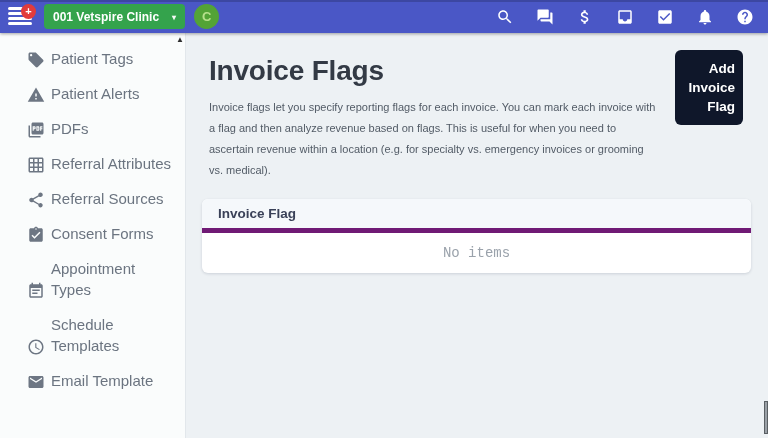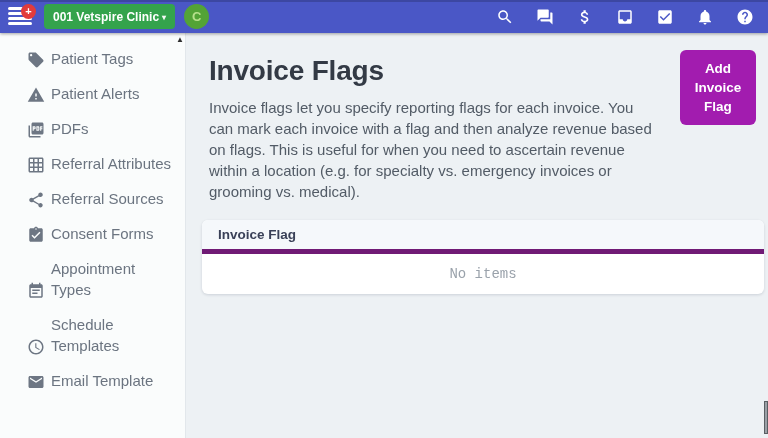--- a/index.html
+++ b/index.html
@@ -24,21 +24,21 @@
   .logo .b3 { top:11px; width:24px; }
   .logo .b4 { top:16px; width:24px; }
   .logo .dot {
     position:absolute; right:-1px; top:-2px; width:15px; height:15px;
     background:#e23b3b; border-radius:50%;
     color:#fff; font-size:11px; font-weight:bold; line-height:14px; text-align:center;
   }
   .clinic-btn {
     height:25px; background:#34a34c; border:none; border-radius:4px;
     color:#fff; font-weight:bold; font-size:12px; font-family:inherit;
-    padding:0 9px; display:flex; align-items:center; gap:3px; cursor:pointer;
+    padding:0 9px; display:flex; align-items:center; gap:13px; cursor:pointer;
   }
   .clinic-btn .caret { font-size:8px; opacity:.95; margin-top:1px; }
   .avatar {
     width:25px; height:25px; border-radius:50%; background:#53a336;
     color:#b7e08b; font-size:13px; font-weight:bold;
     display:flex; align-items:center; justify-content:center;
     margin-left:9px; cursor:pointer;
   }
   .topbar-icons { margin-left:auto; display:flex; align-items:center; gap:22px; }
   .tb-icon { width:18px; height:18px; color:#fff; cursor:pointer; display:block; }
@@ -58,29 +58,29 @@
   }
   .side-item {
     display:flex; align-items:flex-end; gap:6px;
     padding:7px 10px 7px 27px;
     color:#6b7480; font-size:15px; line-height:21px; cursor:pointer;
   }
   .side-item .icn { width:18px; height:18px; flex-shrink:0; color:#6d7683; }
   .side-item .icn svg { width:100%; height:100%; display:block; }
 
   
-  .main { flex:1; background:#edf1f4; padding:16px 4px 0 16px; position:relative; }
+  .main { flex:1; background:#edf1f4; padding:16px 17px 0 16px; position:relative; }
   .main-header { display:flex; justify-content:space-between; align-items:flex-start; }
   .main-text { margin-left:7px; }
   h1.page-title { font-size:28px; color:#333a45; margin:6px 0 10px; letter-spacing:-.2px; }
-  .page-desc { font-size:15px; line-height:21px; color:#525b66; max-width:448px; }
+  .page-desc { font-size:11px; line-height:21px; color:#525b66; max-width:448px; }
   .add-btn {
-    width:76px; min-height:65px; background:#a21caf; color:#fff; border:none;
+    width:68px; min-height:65px; background:#0f172a; color:#fff; border:none;
     border-radius:6px; font-family:inherit; font-weight:bold; font-size:13.5px;
-    line-height:19px; padding:9px 8px; text-align:center; cursor:pointer;
+    line-height:19px; padding:9px 8px; text-align:right; cursor:pointer;
     margin:1px 8px 0 12px; flex-shrink:0;
   }
   .card {
     margin-top:18px; background:#fff; border-radius:6px;
     box-shadow:0 1px 3px rgba(20,30,60,.15); overflow:hidden;
   }
   .card-header {
     padding:7px 16px; background:#f5f8fb; border-bottom:5px solid #701a75;
     font-weight:bold; font-size:13.5px; color:#3a4158;
   }

